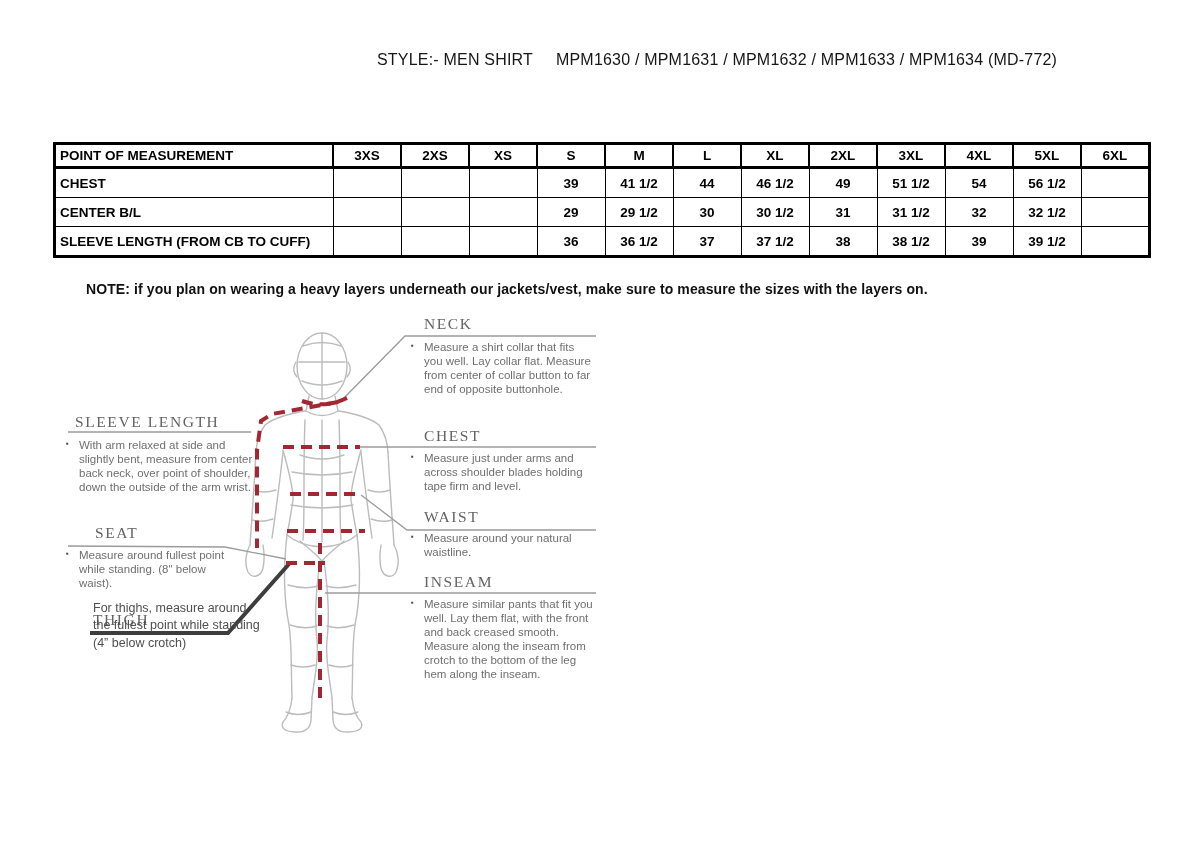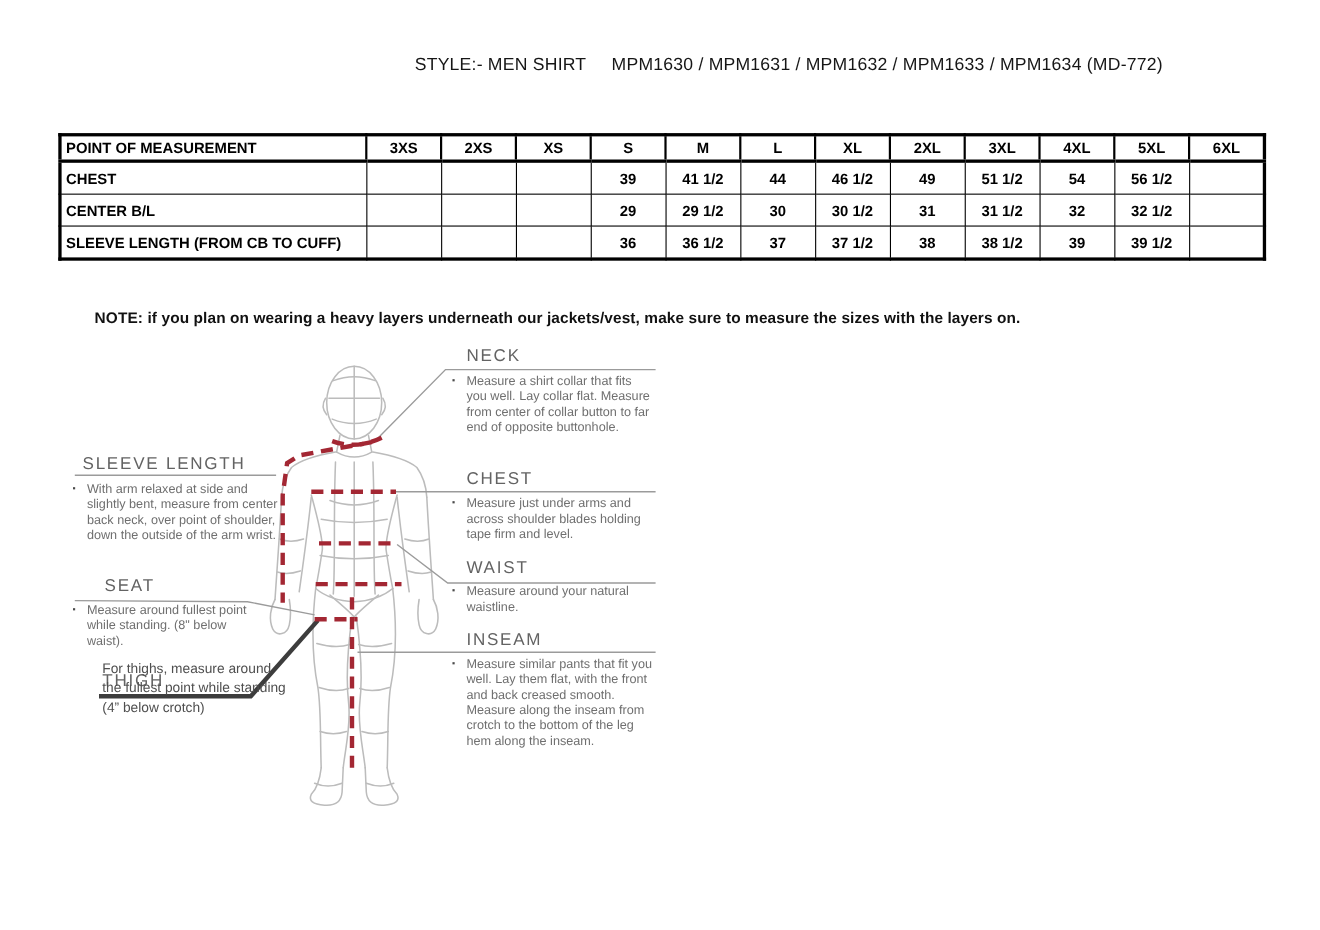--- a/index.html
+++ b/index.html
@@ -8,21 +8,21 @@
     font-family:"Liberation Sans", sans-serif;color:#000;overflow:hidden;
   }
   .abs{position:absolute;}
   
   #title{
     top:51px;left:377px;font-size:16px;font-weight:normal;color:#161616;
     white-space:pre;letter-spacing:0.2px;
   }
   
   #size-table{
-    top:121px;left:53px;border-collapse:collapse;table-layout:fixed;
+    top:142px;left:53px;border-collapse:collapse;table-layout:fixed;
     font-size:13.5px;
   }
   #size-table th,#size-table td{
     border:1px solid #000;padding:0 4px;background:#fff;overflow:hidden;
     white-space:nowrap;
   }
   #size-table th{
     border:2px solid #000;border-bottom:3px solid #000;height:21px;
     font-weight:bold;text-align:center;
   }
@@ -33,21 +33,21 @@
   }
   #size-table .c-size{width:58px;}
   
   #note{
     top:281px;left:57px;font-size:14px;font-weight:bold;color:#111;
     letter-spacing:0.1px;
     padding-left:29px;
   }
   
   .dg-heading{
-    font-size:15.5px;color:#636363;letter-spacing:1.6px;font-weight:400;
+    font-size:15.5px;color:#636363;letter-spacing:1.6px;font-weight:400;font-family:Liberation Serif, serif;
   }
   .dg-text{
     font-size:11.5px;line-height:1.22;color:#6f6f6f;position:absolute;
   }
   .dg-text .bullet{
     position:absolute;left:-13px;top:1px;font-size:8px;color:#4a4a4a;
   }
   .thigh-text{
     font-size:12.5px;line-height:1.38;color:#4f4f4f;
   }

